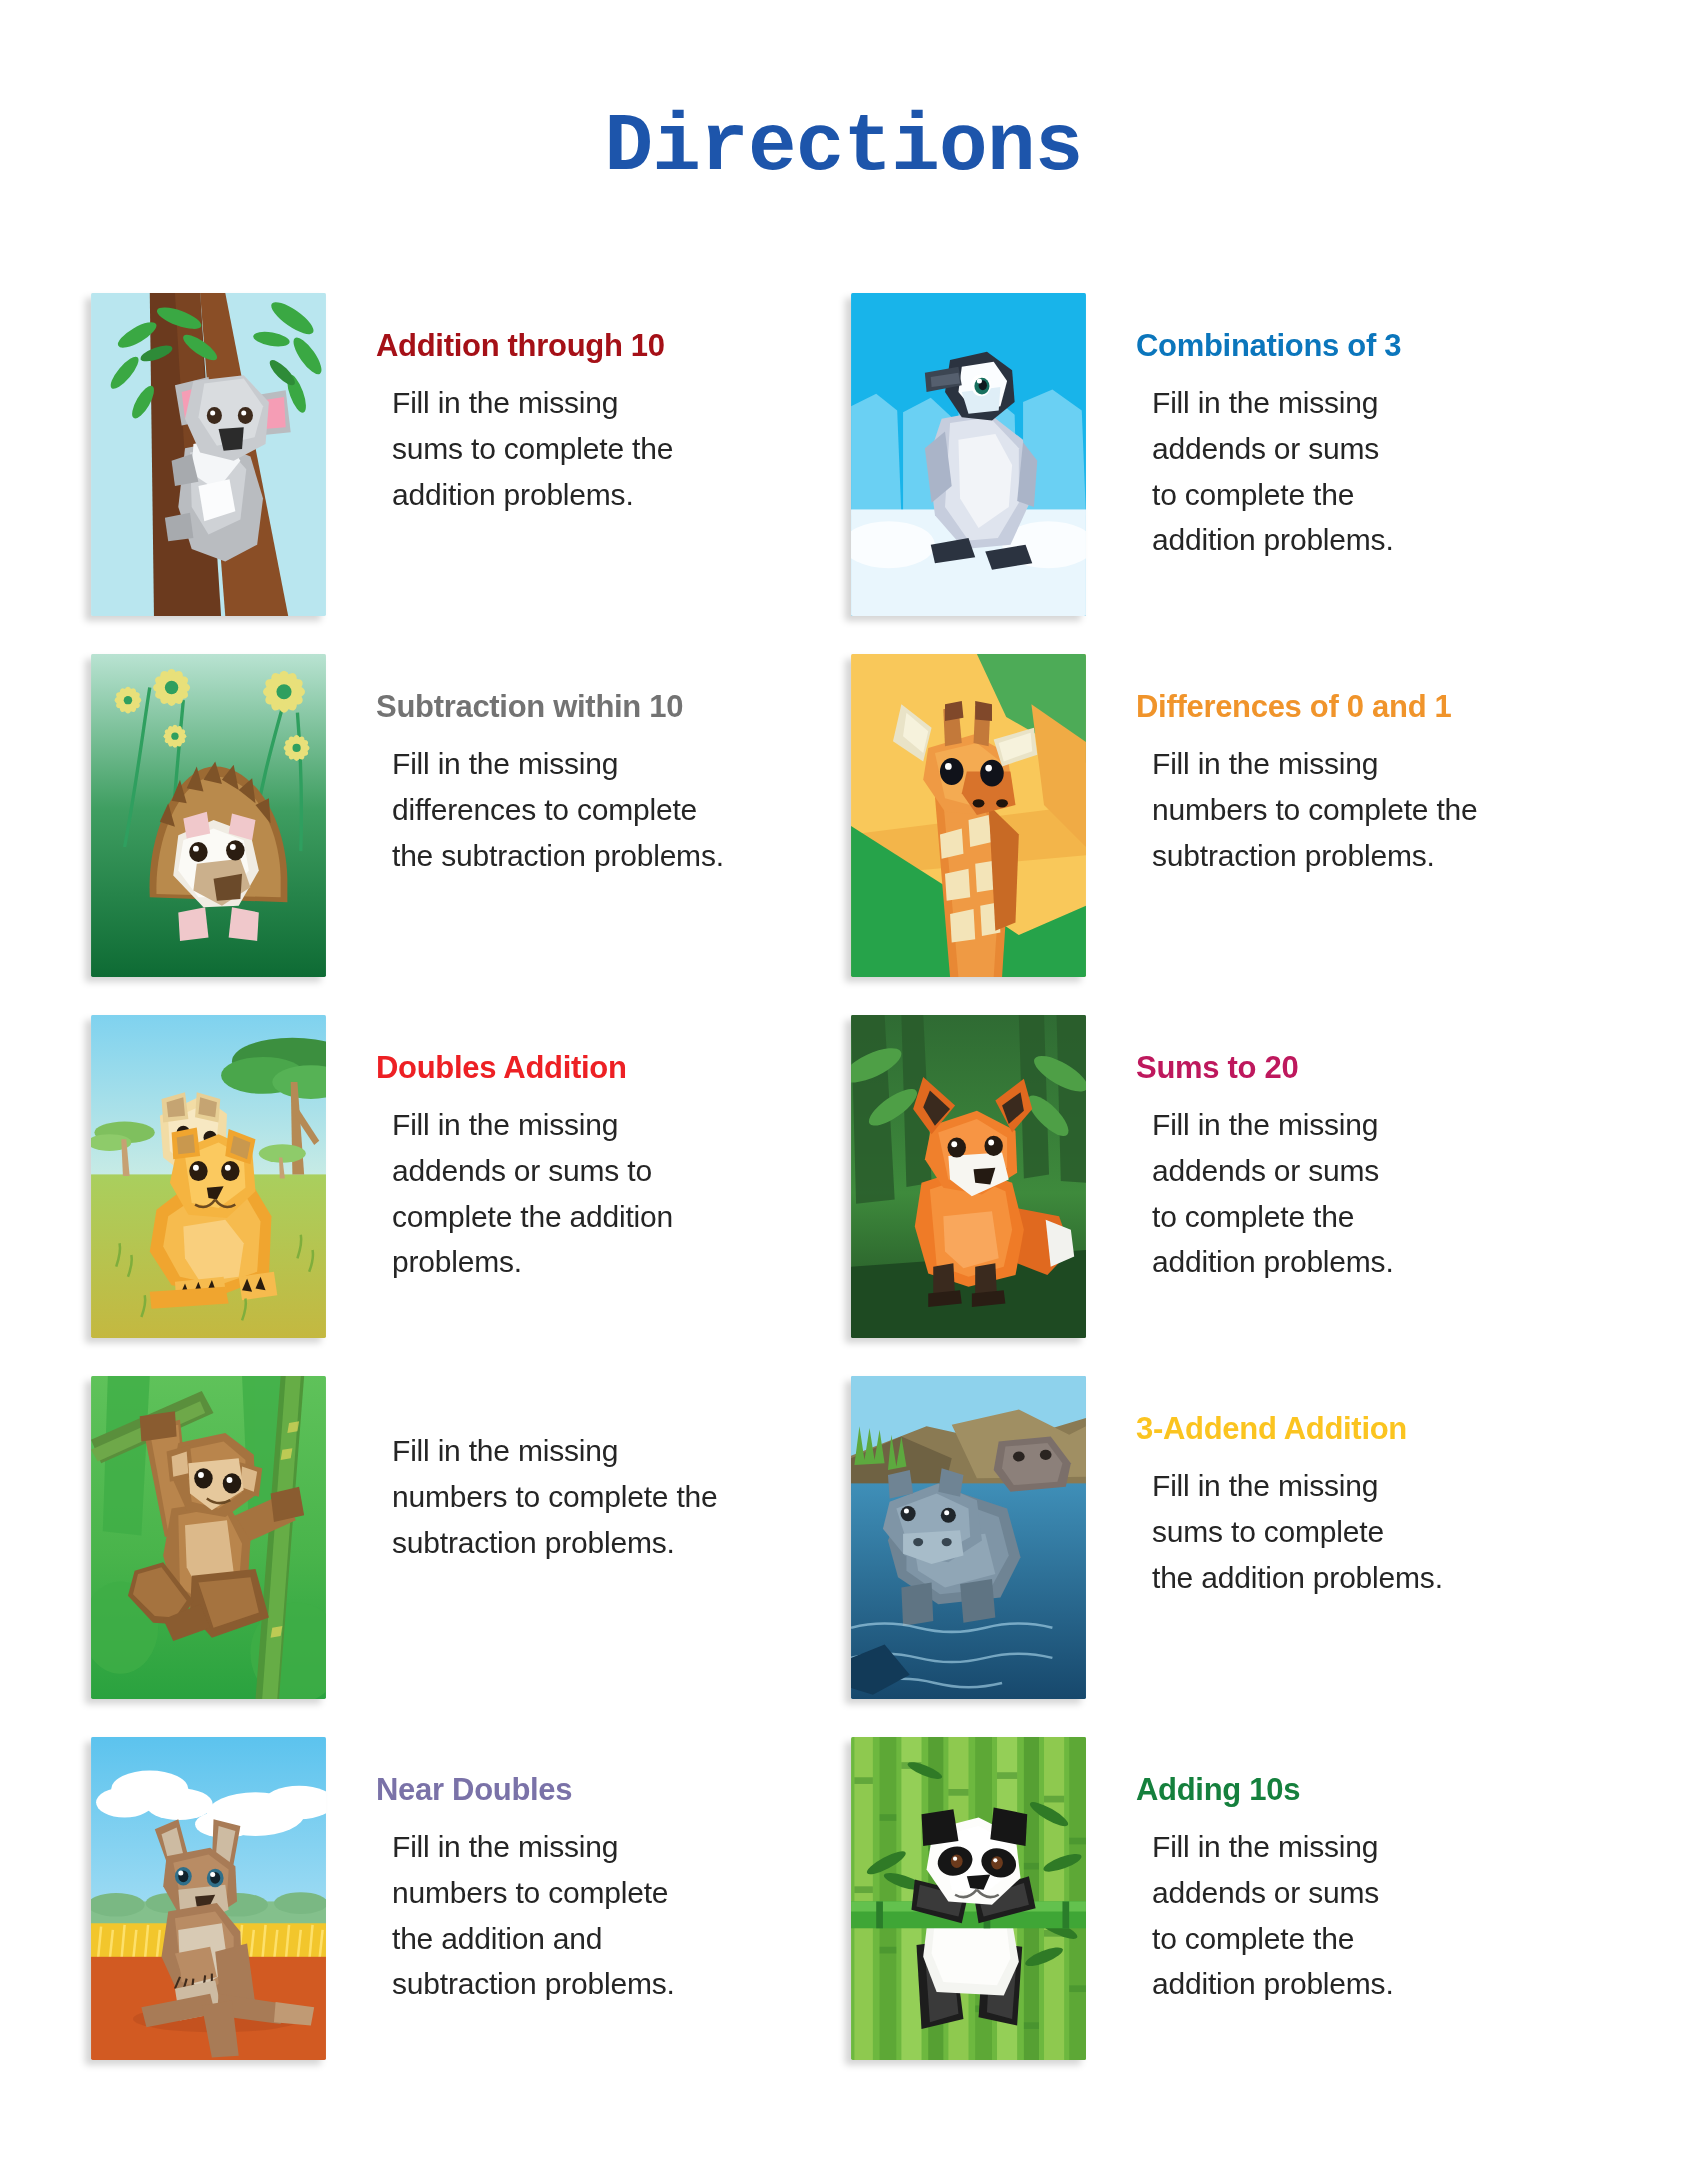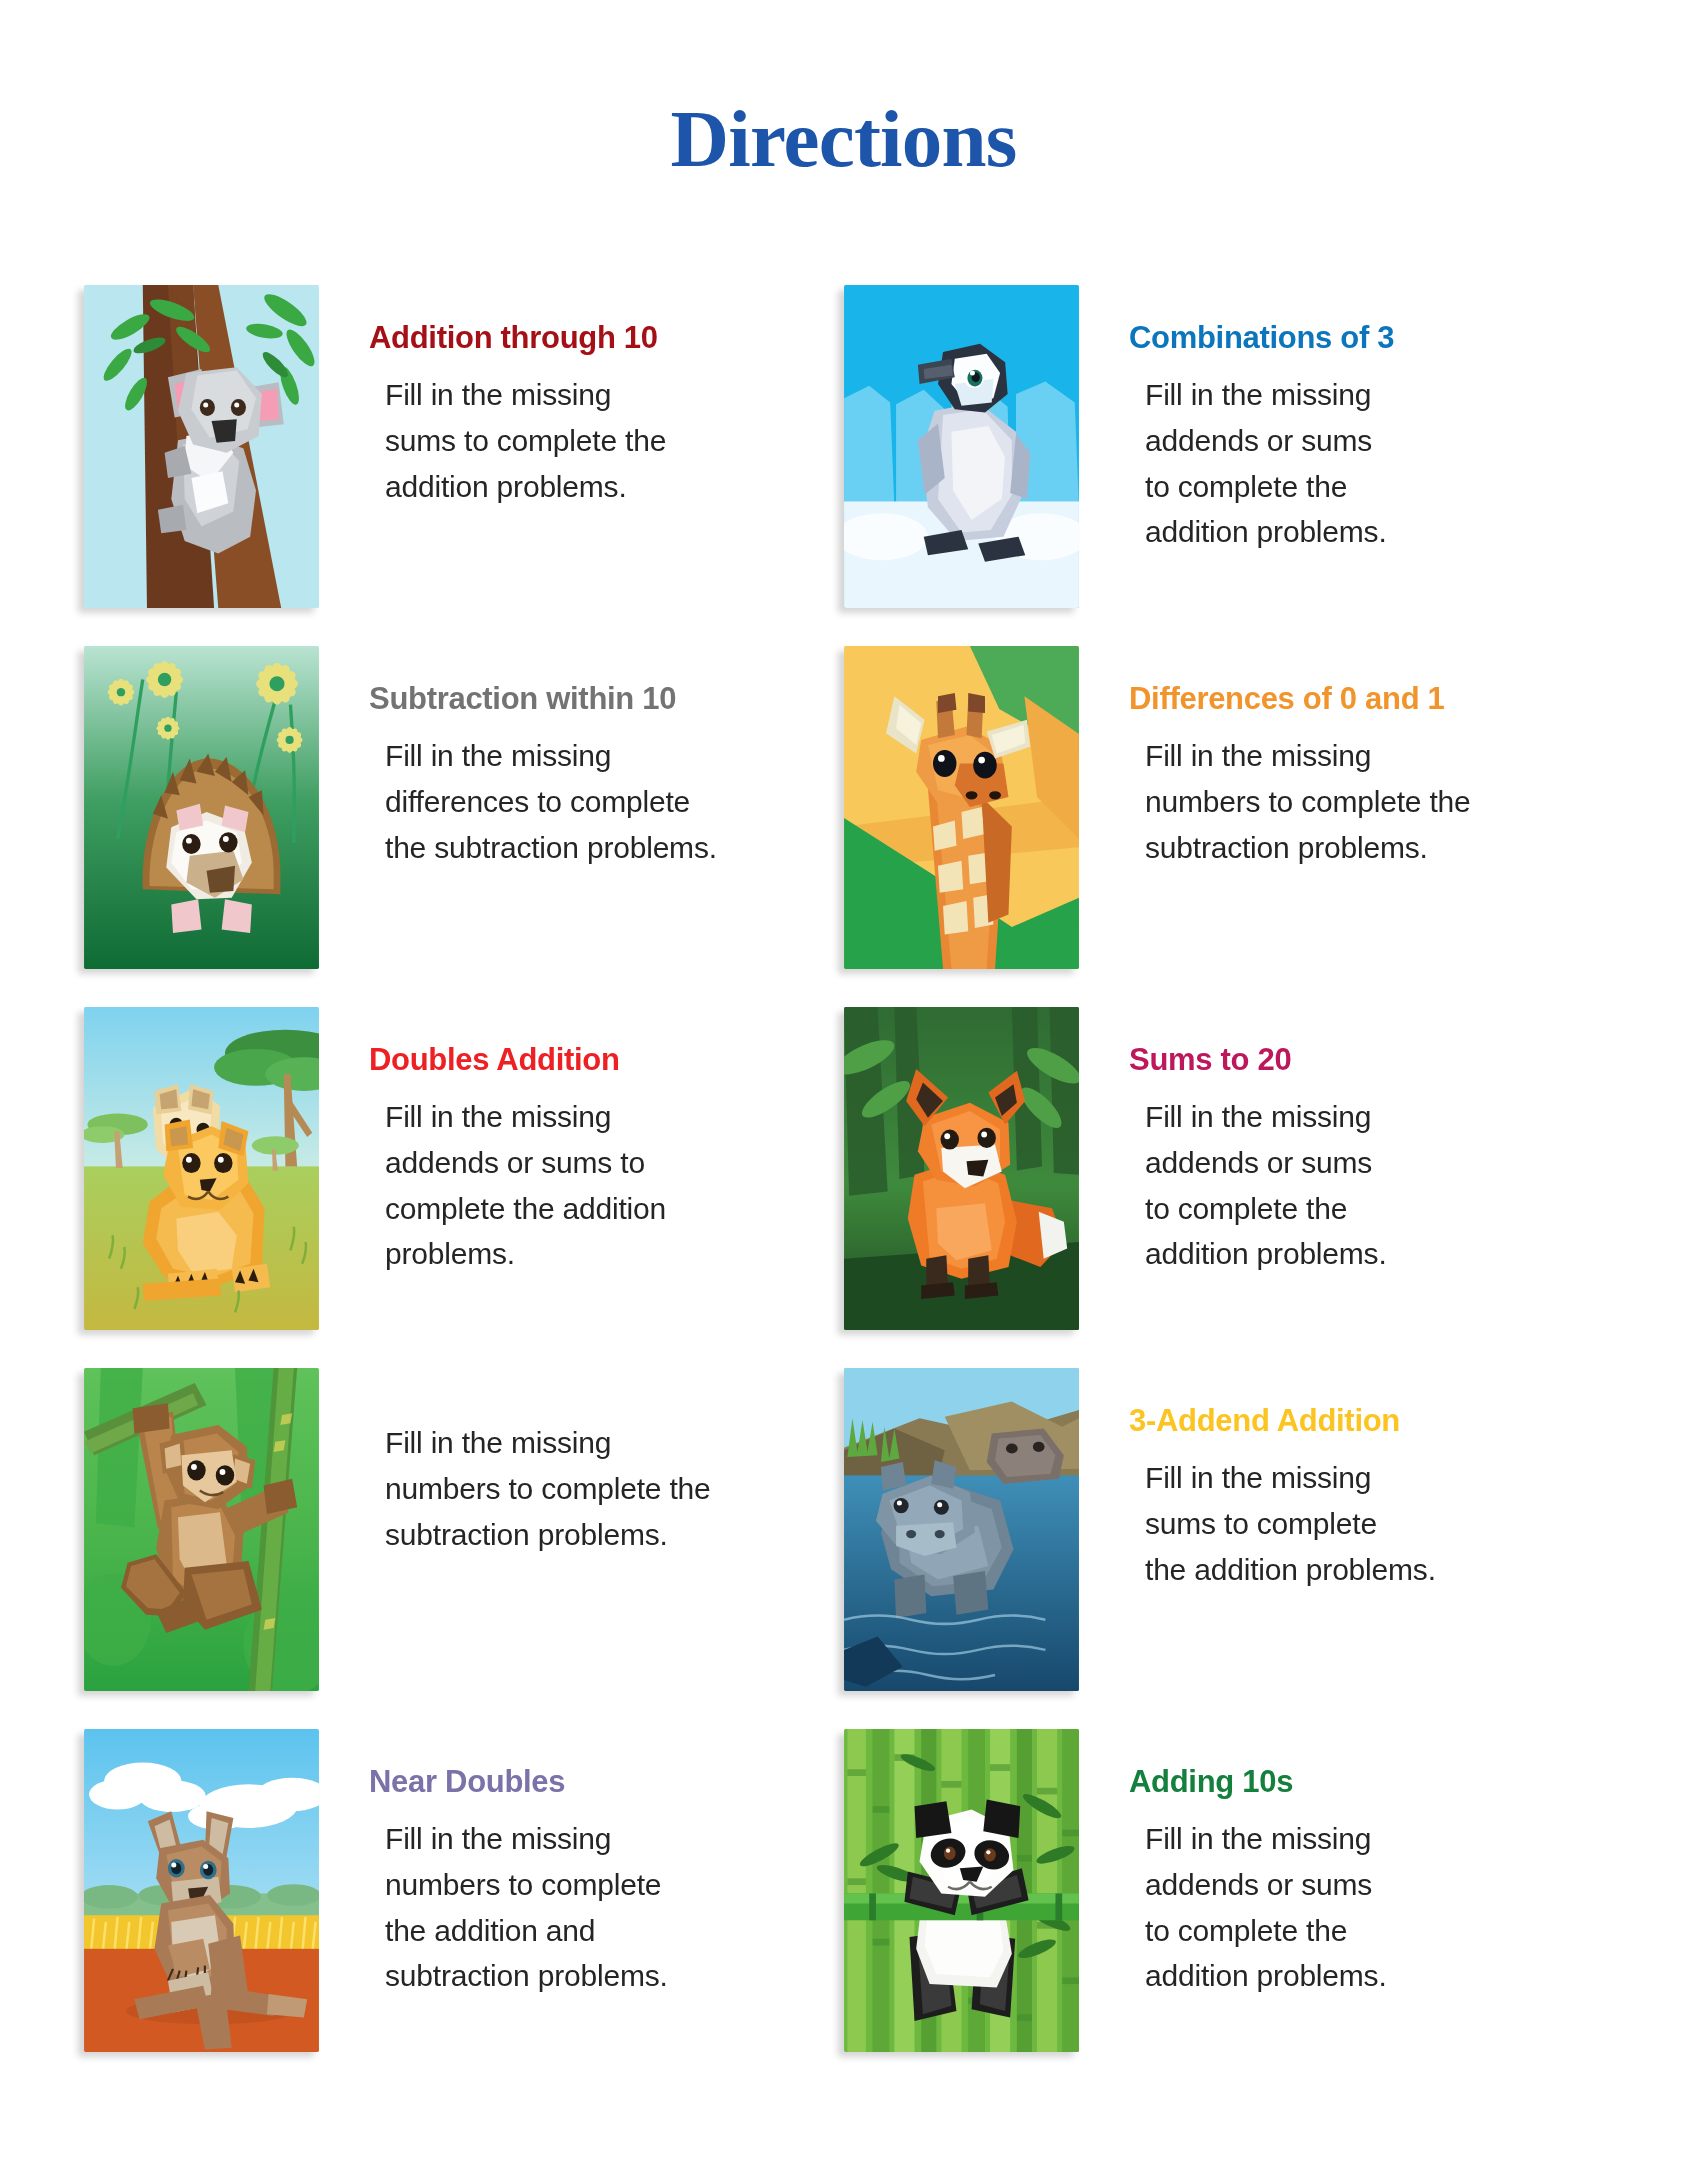--- a/index.html
+++ b/index.html
@@ -23,30 +23,30 @@
     background: #ffffff;
     box-sizing: border-box;
   }
 
   .page-title {
     text-align: center;
     font-size: 81px;
     font-weight: 800;
     letter-spacing: -0.8px;
     color: #1d55ab;
-    margin: 0;
+    margin: 8px;
     padding-top: 99px;
     line-height: 1;
-    font-family: Liberation Serif, serif;
+    font-family: Liberation Mono, monospace;
   }
 
   .grid {
     position: absolute;
     top: 277px;
-    left: 84px;
+    left: 91px;
     width: 1503px;
     display: grid;
     grid-template-columns: 743px 743px;
     column-gap: 17px;
     row-gap: 0px;
   }
 
   .item {
     display: flex;
     align-items: flex-start;

